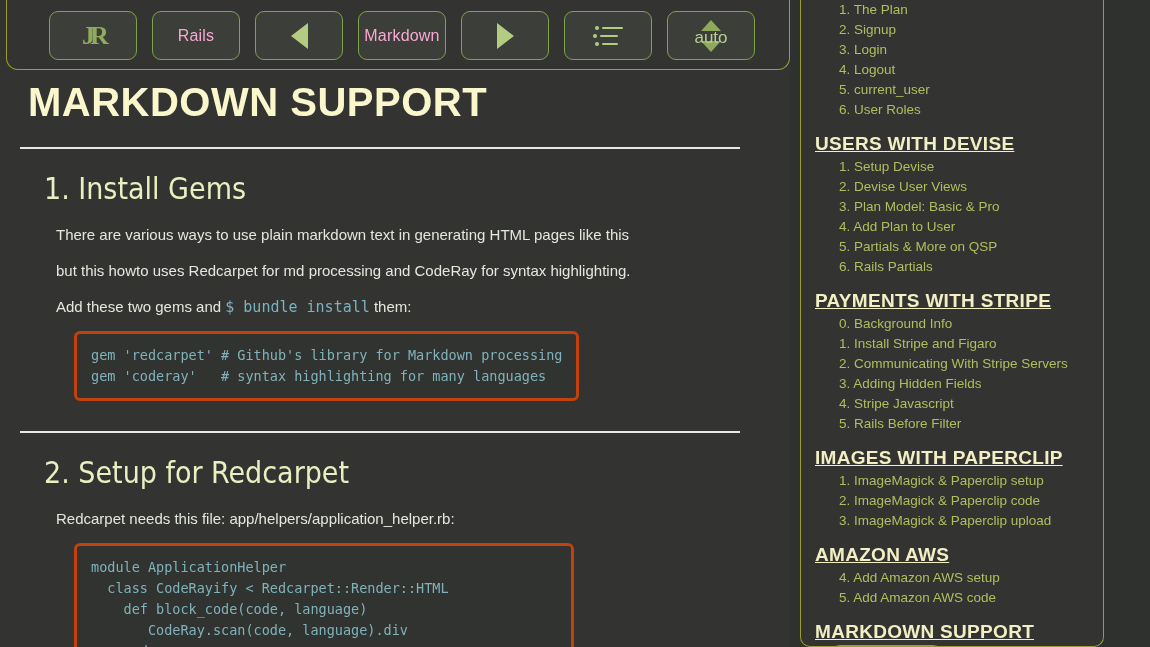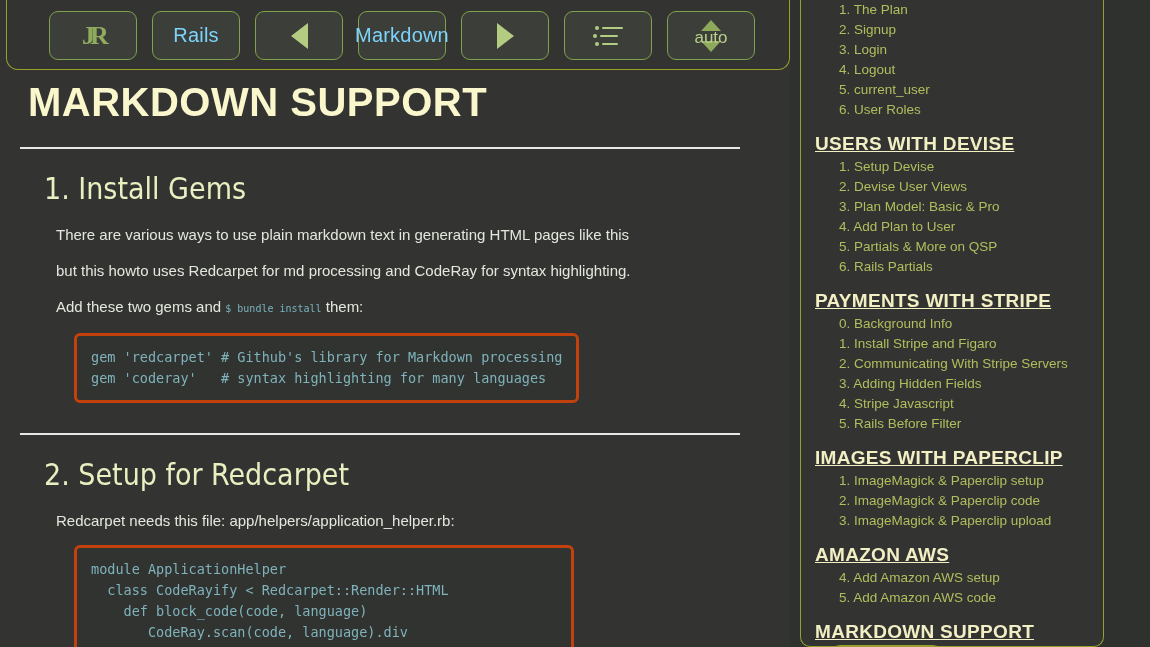--- a/index.html
+++ b/index.html
@@ -39,21 +39,21 @@
     width: 88px; height: 49px;
     border: 1px solid #7fa24a;
     border-radius: 9px;
     background: #3b3e39;
     color: #b4cc82;
     display: flex; align-items: center; justify-content: center;
     font-size: 14px;
     cursor: pointer;
     position: relative;
   }
-  .tbtn .lbl { color: #7dd3fc; font-size: 20px; letter-spacing: .2px; }
+  .tbtn .lbl { color: #f9a8d4; font-size: 16px; letter-spacing: .2px; }
 
   .jr-logo { font-size: 26px; font-weight: bold; color: #90ab5e; letter-spacing: -5px; font-family: "Liberation Serif", serif;}
 
   .tri-left {
     width: 0; height: 0;
     border-top: 13px solid transparent;
     border-bottom: 13px solid transparent;
     border-right: 17px solid #b4cc82;
   }
   .tri-right {
@@ -128,21 +128,21 @@
   }
   p.para {
     margin: 16px 0 0 56px;
     font-size: 15px;
     color: #e3e8dd;
     line-height: 20px;
   }
   code.inline {
     font-family: "DejaVu Sans Mono", monospace;
     color: #79b3bd;
-    font-size: 10px;
+    font-size: 15px;
   }
   pre.codeblock {
     margin: 14px 0 0 74px;
     padding: 11px 14px;
     border: 3px solid #c2410c;
     border-radius: 6px;
     background: #313330;
     color: #7fb2bb;
     font-family: "DejaVu Sans Mono", monospace;
     font-size: 13.5px;

